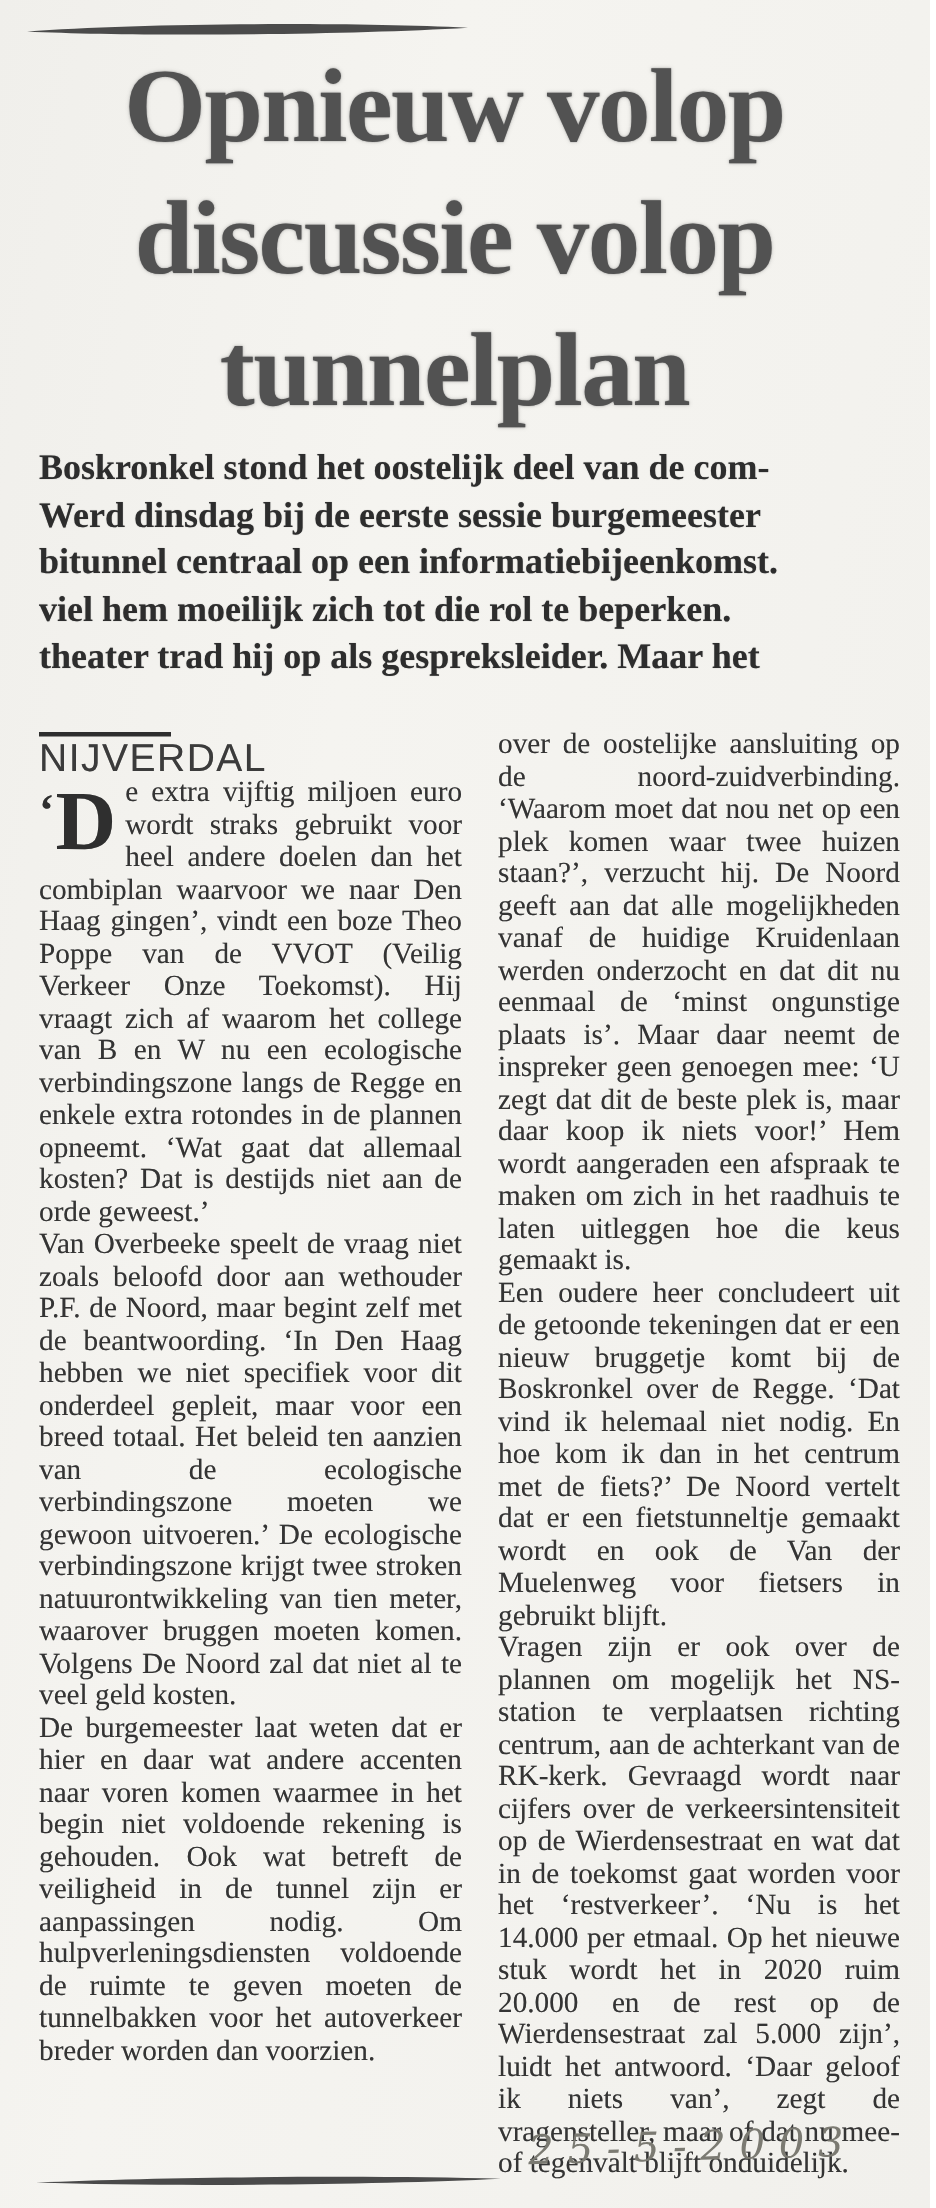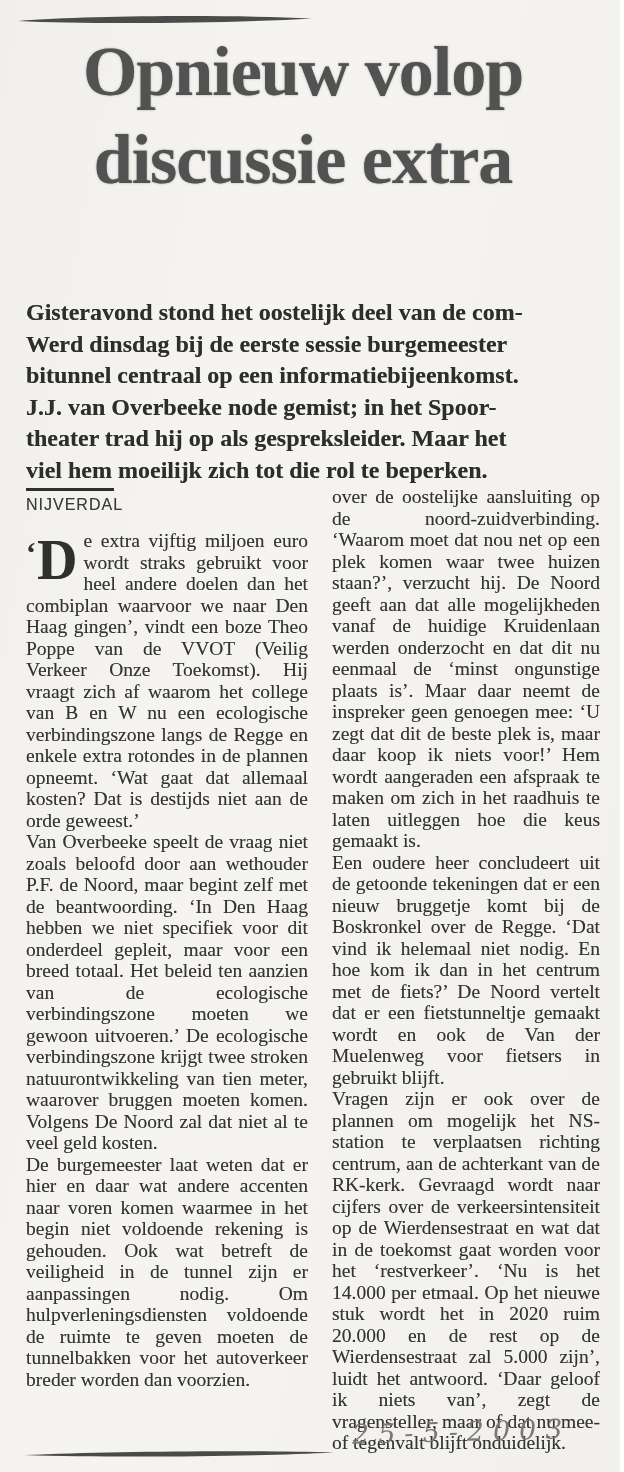--- a/index.html
+++ b/index.html
@@ -32,23 +32,23 @@
     position:absolute;top:486px;
     font-size:19.5px;line-height:21.5px;
     color:#343434;
     text-shadow:0 0 .4px rgba(50,50,50,.45);
   }
   .col-left{left:26px;width:282px;}
   .col-right{left:332px;width:268px;}
   .dateline-rule{width:88px;height:3px;background:#2e2e2e;margin:2px 0 2px 0;}
   .dateline{
     font-family:"Liberation Sans", sans-serif;
-    font-size:16px;line-height:24px;
+    font-size:26px;line-height:24px;
     color:#3b3b3b;letter-spacing:1px;
-    margin-bottom:13px;
+    margin-bottom:1px;
   }
   .col p{margin:0;text-align:justify;font-family:Liberation Serif, serif;}
   .dropcap{
     float:left;
     font-weight:bold;
     font-size:56px;line-height:42px;
     padding:2px 6px 0 0;
     color:#2f2f2f;
   }
   .dq{
@@ -72,30 +72,30 @@
 <body>
 
 <div class="page">
 
   <svg class="top-rule" style="top:14px;left:18px;" width="296" height="12" viewBox="0 0 296 12">
     <path d="M0,7 C70,1.5 210,0.5 294,4.5 C210,9.5 70,10.5 0,7 Z" fill="#4b4b4b"></path>
   </svg>
 
   <div class="headline">
     <div>Opnieuw volop</div>
-    <div>discussie extra</div>
+    <div>discussie volop</div>
+    <div>tunnelplan</div>
   </div>
 
   <div class="lede">
-    <div>Gisteravond stond het oostelijk deel van de com-</div>
+    <div>Boskronkel stond het oostelijk deel van de com-</div>
     <div>Werd dinsdag bij de eerste sessie burgemeester</div>
     <div>bitunnel centraal op een informatiebijeenkomst.</div>
-    <div>J.J. van Overbeeke node gemist; in het Spoor-</div>
+    <div>viel hem moeilijk zich tot die rol te beperken.</div>
     <div>theater trad hij op als gespreksleider. Maar het</div>
-    <div>viel hem moeilijk zich tot die rol te beperken.</div>
   </div>
 
   <div class="col col-left">
     <div class="dateline-rule"></div>
     <div class="dateline">NIJVERDAL</div>
     <p>
       <span class="dropcap"><span class="dq">‘</span><span>D</span></span><span>e extra vijftig miljoen euro wordt straks gebruikt voor heel andere doelen dan het combiplan waarvoor we naar Den Haag gingen’, vindt een boze Theo Poppe van de VVOT (Veilig Verkeer Onze Toekomst). Hij vraagt zich af waarom het college van B en W nu een ecologische verbindingszone langs de Regge en enkele extra rotondes in de plannen opneemt. ‘Wat gaat dat allemaal kosten? Dat is destijds niet aan de orde geweest.’</span>
     </p>
     <p>Van Overbeeke speelt de vraag niet zoals beloofd door aan wethouder P.F. de Noord, maar begint zelf met de beantwoording. ‘In Den Haag hebben we niet specifiek voor dit onderdeel gepleit, maar voor een breed totaal. Het beleid ten aanzien van de ecologische verbindingszone moeten we gewoon uitvoeren.’ De ecologische verbindingszone krijgt twee stroken natuurontwikkeling van tien meter, waarover bruggen moeten komen. Volgens De Noord zal dat niet al te veel geld kosten.</p>
     <p>De burgemeester laat weten dat er hier en daar wat andere accenten naar voren komen waarmee in het begin niet voldoende rekening is gehouden. Ook wat betreft de veiligheid in de tunnel zijn er aanpassingen nodig. Om hulpverleningsdiensten voldoende de ruimte te geven moeten de tunnelbakken voor het autoverkeer breder worden dan voorzien.</p>

